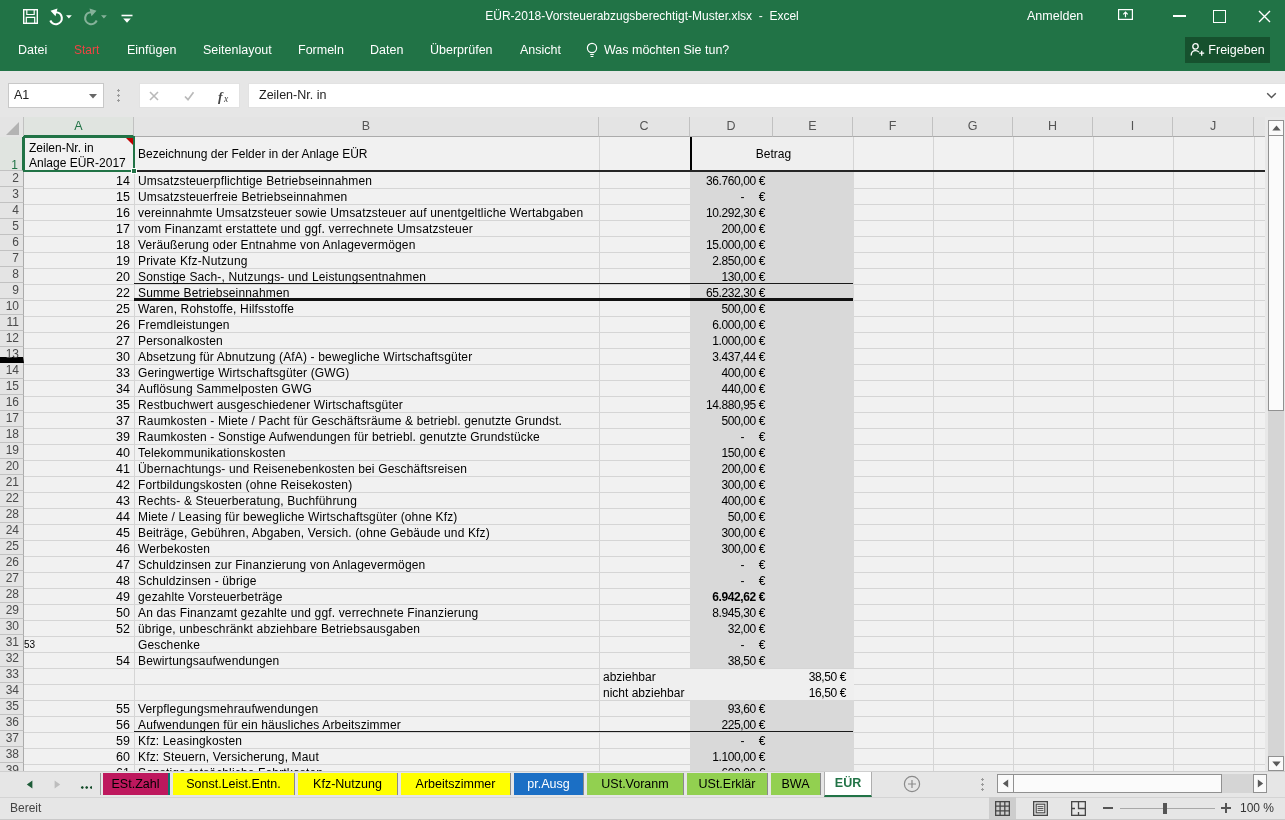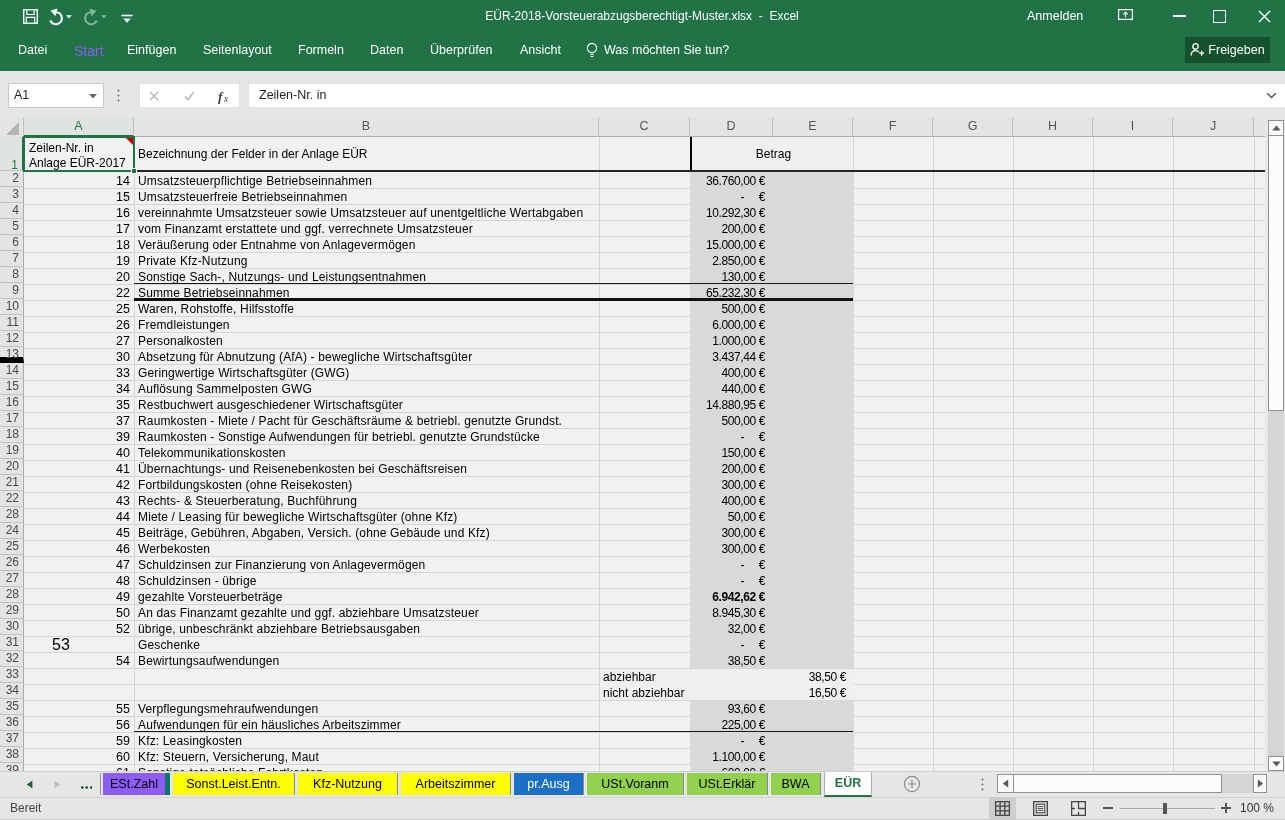--- a/index.html
+++ b/index.html
@@ -28,21 +28,21 @@
 <svg class="ab" style="left:1118px;top:9px;" width="15" height="11" viewBox="0 0 15 11">
 <rect x="0.6" y="0.6" width="13.8" height="9.8" fill="none" stroke="#fff" stroke-width="1.2"></rect>
 <path d="M7.5 8.2 v-4.6 M5.3 5.4 l2.2-2.2 2.2 2.2" fill="none" stroke="#fff" stroke-width="1.2"></path>
 </svg>
 <div class="ab" style="left:1173px;top:15px;width:13px;height:1.6px;background:#fff;"></div>
 <div class="ab" style="left:1213px;top:10px;width:13px;height:13px;border:1.4px solid #fff;"></div>
 <svg class="ab" style="left:1257px;top:9px;" width="15" height="15" viewBox="0 0 15 15">
 <path d="M2 2 L13 13 M13 2 L2 13" stroke="#fff" stroke-width="1.4"></path>
   </svg>
 <div class="ab" style="left:18px;top:43px;color:#fff;font-size:12.5px;">Datei</div>
-<div class="ab" style="left:74px;top:43px;color:#8b5cf6;font-size:14px;">Start</div>
+<div class="ab" style="left:74px;top:43px;color:#ef4444;font-size:12px;">Start</div>
 <div class="ab" style="left:127px;top:43px;color:#fff;font-size:12.5px;">Einfügen</div>
 <div class="ab" style="left:203px;top:43px;color:#fff;font-size:12.5px;">Seitenlayout</div>
 <div class="ab" style="left:298px;top:43px;color:#fff;font-size:12.5px;">Formeln</div>
 <div class="ab" style="left:370px;top:43px;color:#fff;font-size:12.5px;">Daten</div>
 <div class="ab" style="left:430px;top:43px;color:#fff;font-size:12.5px;">Überprüfen</div>
 <div class="ab" style="left:520px;top:43px;color:#fff;font-size:12.5px;">Ansicht</div>
 <svg class="ab" style="left:585px;top:42px;" width="14" height="17" viewBox="0 0 14 17">
 <circle cx="7" cy="6" r="4.6" fill="none" stroke="#fff" stroke-width="1.2"></circle>
 <path d="M5.2 12.5 h3.6 M5.6 14.5 h2.8" stroke="#fff" stroke-width="1.1"></path>
 </svg>
@@ -226,26 +226,26 @@
 <div class="ab" style="left:24px;top:557px;width:106px;height:16px;line-height:16px;text-align:right;font-size:12.5px;">47</div>
 <div class="ab" style="left:138px;top:557px;height:16px;line-height:16px;white-space:nowrap;letter-spacing:0.15px;">Schuldzinsen zur Finanzierung von Anlagevermögen</div>
 <div class="ab" style="left:590px;top:557px;width:175px;height:16px;line-height:16px;text-align:right;letter-spacing:-0.4px;">-&nbsp;&nbsp;&nbsp;&nbsp;&nbsp;€</div>
 <div class="ab" style="left:24px;top:573px;width:106px;height:16px;line-height:16px;text-align:right;font-size:12.5px;">48</div>
 <div class="ab" style="left:138px;top:573px;height:16px;line-height:16px;white-space:nowrap;letter-spacing:0.15px;">Schuldzinsen - übrige</div>
 <div class="ab" style="left:590px;top:573px;width:175px;height:16px;line-height:16px;text-align:right;letter-spacing:-0.4px;">-&nbsp;&nbsp;&nbsp;&nbsp;&nbsp;€</div>
 <div class="ab" style="left:24px;top:589px;width:106px;height:16px;line-height:16px;text-align:right;font-size:12.5px;">49</div>
 <div class="ab" style="left:138px;top:589px;height:16px;line-height:16px;white-space:nowrap;letter-spacing:0.15px;">gezahlte Vorsteuerbeträge</div>
 <div class="ab" style="left:590px;top:589px;width:175px;height:16px;line-height:16px;text-align:right;letter-spacing:-0.4px;font-weight:bold;">6.942,62 €</div>
 <div class="ab" style="left:24px;top:605px;width:106px;height:16px;line-height:16px;text-align:right;font-size:12.5px;">50</div>
-<div class="ab" style="left:138px;top:605px;height:16px;line-height:16px;white-space:nowrap;letter-spacing:0.15px;">An das Finanzamt gezahlte und ggf. abziehbare Umsatzsteuer</div>
+<div class="ab" style="left:138px;top:605px;height:16px;line-height:16px;white-space:nowrap;letter-spacing:0.15px;">An das Finanzamt gezahlte und ggf. verrechnete Finanzierung</div>
 <div class="ab" style="left:590px;top:605px;width:175px;height:16px;line-height:16px;text-align:right;letter-spacing:-0.4px;">8.945,30 €</div>
 <div class="ab" style="left:24px;top:621px;width:106px;height:16px;line-height:16px;text-align:right;font-size:12.5px;">52</div>
 <div class="ab" style="left:138px;top:621px;height:16px;line-height:16px;white-space:nowrap;letter-spacing:0.15px;">übrige, unbeschränkt abziehbare Betriebsausgaben</div>
 <div class="ab" style="left:590px;top:621px;width:175px;height:16px;line-height:16px;text-align:right;letter-spacing:-0.4px;">32,00 €</div>
-<div class="ab" style="left:8px;top:637px;width:106px;height:16px;line-height:16px;text-align:center;font-size:16px;">53</div>
+<div class="ab" style="left:24px;top:637px;width:106px;height:16px;line-height:16px;text-align:left;font-size:10px;">53</div>
 <div class="ab" style="left:138px;top:637px;height:16px;line-height:16px;white-space:nowrap;letter-spacing:0.15px;">Geschenke</div>
 <div class="ab" style="left:590px;top:637px;width:175px;height:16px;line-height:16px;text-align:right;letter-spacing:-0.4px;">-&nbsp;&nbsp;&nbsp;&nbsp;&nbsp;€</div>
 <div class="ab" style="left:24px;top:653px;width:106px;height:16px;line-height:16px;text-align:right;font-size:12.5px;">54</div>
 <div class="ab" style="left:138px;top:653px;height:16px;line-height:16px;white-space:nowrap;letter-spacing:0.15px;">Bewirtungsaufwendungen</div>
 <div class="ab" style="left:590px;top:653px;width:175px;height:16px;line-height:16px;text-align:right;letter-spacing:-0.4px;">38,50 €</div>
 <div class="ab" style="left:24px;top:701px;width:106px;height:16px;line-height:16px;text-align:right;font-size:12.5px;">55</div>
 <div class="ab" style="left:138px;top:701px;height:16px;line-height:16px;white-space:nowrap;letter-spacing:0.15px;">Verpflegungsmehraufwendungen</div>
 <div class="ab" style="left:590px;top:701px;width:175px;height:16px;line-height:16px;text-align:right;letter-spacing:-0.4px;">93,60 €</div>
 <div class="ab" style="left:24px;top:717px;width:106px;height:16px;line-height:16px;text-align:right;font-size:12.5px;">56</div>
 <div class="ab" style="left:138px;top:717px;height:16px;line-height:16px;white-space:nowrap;letter-spacing:0.15px;">Aufwendungen für ein häusliches Arbeitszimmer</div>
@@ -277,21 +277,21 @@
   </svg>
 <div class="ab" style="left:0;top:771px;width:1285px;height:26px;background:#E6E6E6;border-top:1px solid #cfcfcf;"></div>
 <svg class="ab" style="left:26px;top:780px;" width="7" height="9" viewBox="0 0 7 9">
     <path d="M6.4 0.4 L0.8 4.5 L6.4 8.6 z" fill="#1E5C38"></path>
   </svg>
 <svg class="ab" style="left:54px;top:780px;" width="7" height="9" viewBox="0 0 7 9">
     <path d="M0.6 0.4 L6.2 4.5 L0.6 8.6 z" fill="#bdbdbd"></path>
   </svg>
 <div class="ab" style="left:80px;top:786px;width:12px;height:3px;background-image:radial-gradient(circle,#124A28 1.2px,transparent 1.4px);background-size:4.5px 3px;background-position:0 50%;"></div>
 <div class="ab" style="left:100px;top:773px;width:1px;height:22px;background:#999;"></div>
-<div class="ab" style="left:103px;top:773px;width:67px;height:22px;background:#8b5cf6;color:#000;font-size:12.5px;text-align:center;line-height:22px;border-right:5px solid #0f766e;white-space:nowrap;overflow:hidden;">ESt.Zahl</div>
+<div class="ab" style="left:103px;top:773px;width:67px;height:22px;background:#be185d;color:#000;font-size:12.5px;text-align:center;line-height:22px;border-right:2px solid #0f766e;white-space:nowrap;overflow:hidden;">ESt.Zahl</div>
 <div class="ab" style="left:173px;top:773px;width:122px;height:22px;background:#FFFF00;color:#000;font-size:12.5px;text-align:center;line-height:22px;border-right:1px solid #8a8a8a;white-space:nowrap;overflow:hidden;">Sonst.Leist.Entn.</div>
 <div class="ab" style="left:298px;top:773px;width:100px;height:22px;background:#FFFF00;color:#000;font-size:12.5px;text-align:center;line-height:22px;border-right:1px solid #8a8a8a;white-space:nowrap;overflow:hidden;">Kfz-Nutzung</div>
 <div class="ab" style="left:401px;top:773px;width:110px;height:22px;background:#FFFF00;color:#000;font-size:12.5px;text-align:center;line-height:22px;border-right:1px solid #8a8a8a;white-space:nowrap;overflow:hidden;">Arbeitszimmer</div>
 <div class="ab" style="left:514px;top:773px;width:70px;height:22px;background:#1B6FC5;color:#fff;font-size:12.5px;text-align:center;line-height:22px;border-right:1px solid #8a8a8a;white-space:nowrap;overflow:hidden;">pr.Ausg</div>
 <div class="ab" style="left:587px;top:773px;width:97px;height:22px;background:#92D050;color:#000;font-size:12.5px;text-align:center;line-height:22px;border-right:1px solid #8a8a8a;white-space:nowrap;overflow:hidden;">USt.Voranm</div>
 <div class="ab" style="left:687px;top:773px;width:81px;height:22px;background:#92D050;color:#000;font-size:12.5px;text-align:center;line-height:22px;border-right:1px solid #8a8a8a;white-space:nowrap;overflow:hidden;">USt.Erklär</div>
 <div class="ab" style="left:771px;top:773px;width:50px;height:22px;background:#92D050;color:#000;font-size:12.5px;text-align:center;line-height:22px;border-right:1px solid #8a8a8a;white-space:nowrap;overflow:hidden;">BWA</div>
 <div class="ab" style="left:824px;top:772px;width:48px;height:25px;background:#fff;border:1px solid #aeaeae;border-top:none;border-bottom:2px solid #217346;color:#217346;font-weight:bold;font-size:12.5px;text-align:center;line-height:22px;">EÜR</div>
 <svg class="ab" style="left:903px;top:775px;" width="18" height="18" viewBox="0 0 18 18">
 <circle cx="9" cy="9" r="7.6" fill="none" stroke="#8a8a8a" stroke-width="1.2"></circle>

